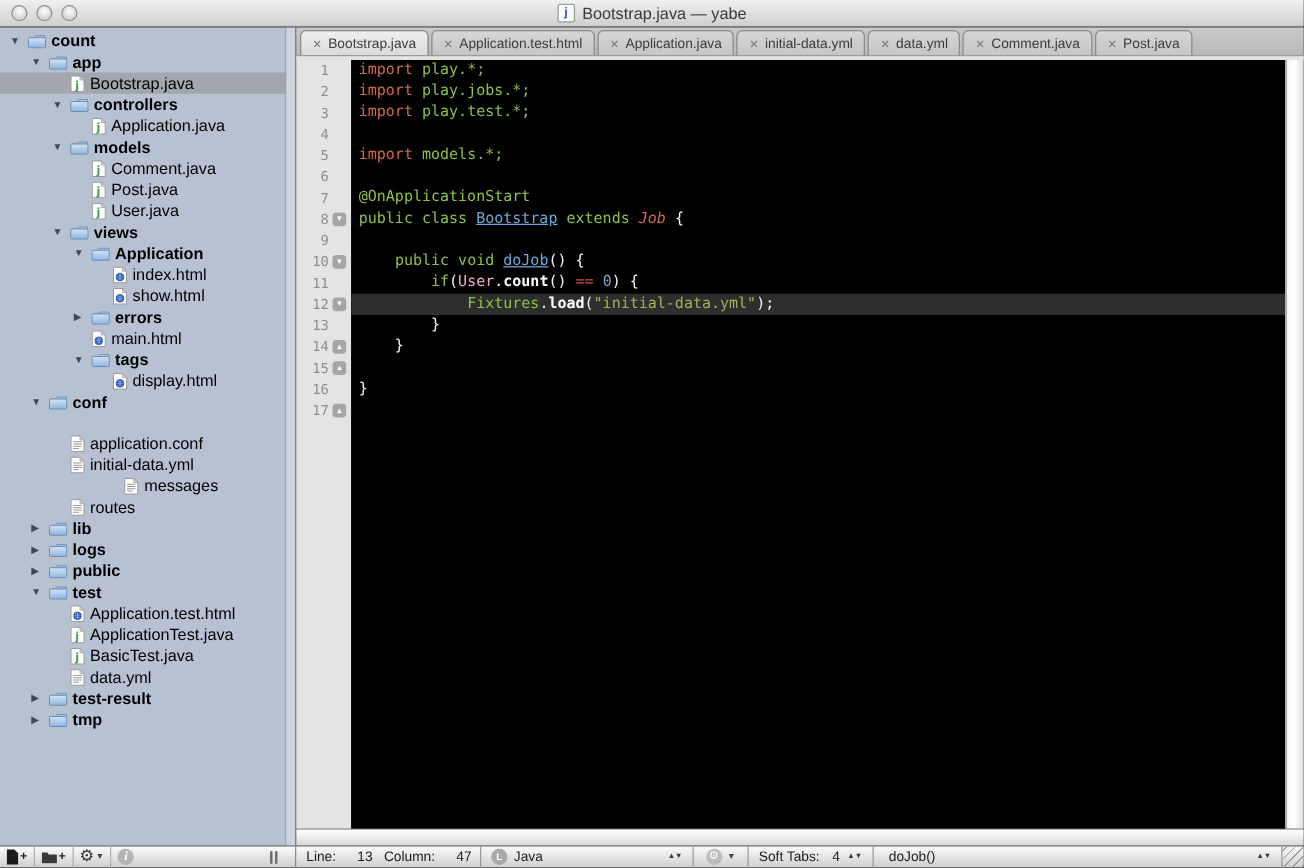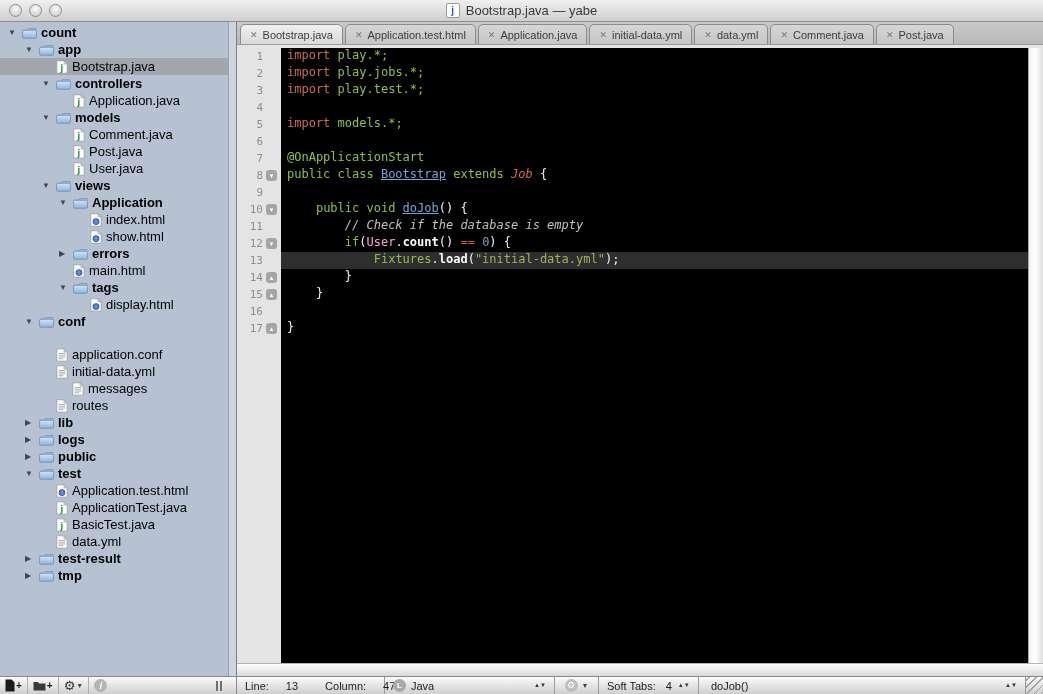--- a/index.html
+++ b/index.html
@@ -76,21 +76,21 @@
   .plus{font-weight:bold;font-size:10px;color:#1a1a1a;margin-left:1px;}
   .gear-glyph{font-family:"DejaVu Sans",sans-serif;font-size:13px;color:#333;line-height:16px;}
   .tri-down{font-size:7px;color:#444;margin-left:1px;}
   .info-circle{width:13px;height:13px;border-radius:50%;background:#b4b4b4;color:#fff;
     font-family:"Liberation Serif",serif;font-style:italic;font-weight:bold;font-size:10px;
     text-align:center;line-height:13px;}
   #drawer-grip{position:absolute;right:14px;top:4px;width:6px;height:10px;
     border-left:2px solid #6f6f6f;border-right:2px solid #6f6f6f;}
   .seg{display:flex;align-items:center;border-right:1px solid #9b9b9b;padding:4px 8px;}
   #seg-caret{width:148px;flex:0 0 148px;}
-  #seg-caret .val{margin-left:17px;} #seg-caret .lab2{margin-left:27px;}
+  #seg-caret .val{margin-left:17px;} #seg-caret .lab2{margin-left:9px;}
   #seg-lang{width:170px;flex:0 0 170px;}
   #seg-lang .lang-label{margin-left:5px;flex:1;}
   .circle-icon{width:13px;height:13px;border-radius:50%;background:#a9a9a9;color:#fff;
     text-align:center;font-size:8px;font-weight:bold;line-height:13px;}
   .circle-icon.gear{background:#bdbdbd;font-family:"DejaVu Sans",sans-serif;font-weight:normal;font-size:9px;}
   .stepper{display:inline-flex;flex-direction:column;font-size:6px;line-height:5px;color:#333;}
   #seg-gearmenu{width:44px;flex:0 0 44px;justify-content:center;gap:3px;}
   #seg-tabs{width:100px;flex:0 0 100px;}
   #seg-tabs .val{margin-left:10px;margin-right:6px;}
   #seg-symbol{flex:1;align-items:center;}
@@ -335,21 +335,21 @@
       </div>
       <div class="tree-row" style="padding-left: 42px;">
         <span class="disc"></span>
         <svg class="fi" width="12" height="14" viewBox="0 0 12 14">
           <path d="M0.8 0.8 h7.2 l3.2 3.2 v9.2 h-10.4 z" fill="#ffffff" stroke="#9a9a9a" stroke-width="0.8"></path>
           <path d="M8 0.8 l3.2 3.2 h-3.2 z" fill="#dcdcdc" stroke="#9a9a9a" stroke-width="0.6"></path>
           <path d="M2.6 5.4 h6.8 M2.6 7.2 h6.8 M2.6 9 h6.8 M2.6 10.8 h4.6" stroke="#8a8a8a" stroke-width="0.7"></path>
         </svg>
         <span class="tree-label">initial-data.yml</span>
       </div>
-      <div class="tree-row" style="padding-left: 58px;">
+      <div class="tree-row" style="padding-left: 33px; justify-content: center;">
         <span class="disc"></span>
         <svg class="fi" width="12" height="14" viewBox="0 0 12 14">
           <path d="M0.8 0.8 h7.2 l3.2 3.2 v9.2 h-10.4 z" fill="#ffffff" stroke="#9a9a9a" stroke-width="0.8"></path>
           <path d="M8 0.8 l3.2 3.2 h-3.2 z" fill="#dcdcdc" stroke="#9a9a9a" stroke-width="0.6"></path>
           <path d="M2.6 5.4 h6.8 M2.6 7.2 h6.8 M2.6 9 h6.8 M2.6 10.8 h4.6" stroke="#8a8a8a" stroke-width="0.7"></path>
         </svg>
         <span class="tree-label">messages</span>
       </div>
       <div class="tree-row" style="padding-left: 42px;">
         <span class="disc"></span>
@@ -593,21 +593,20 @@
     <div class="c-row"><span class="tok imp">import</span><span class="tok pl"> </span><span class="tok kw">play.*;</span></div>
     <div class="c-row"><span class="tok imp">import</span><span class="tok pl"> </span><span class="tok kw">play.jobs.*;</span></div>
     <div class="c-row"><span class="tok imp">import</span><span class="tok pl"> </span><span class="tok kw">play.test.*;</span></div>
     <div class="c-row"></div>
     <div class="c-row"><span class="tok imp">import</span><span class="tok pl"> </span><span class="tok kw">models.*;</span></div>
     <div class="c-row"></div>
     <div class="c-row"><span class="tok kw">@OnApplicationStart</span></div>
     <div class="c-row"><span class="tok kw">public class </span><span class="tok clsu">Bootstrap</span><span class="tok pl"> </span><span class="tok kw">extends</span><span class="tok pl"> </span><span class="tok impi">Job</span><span class="tok pl"> {</span></div>
     <div class="c-row"></div>
     <div class="c-row"><span class="tok pl">    </span><span class="tok kw">public void </span><span class="tok clsu">doJob</span><span class="tok pl">() {</span></div>
-    <div class="c-row"><span class="tok pl">        </span><span class="tok com">// Check if the database is empty</span></div>
     <div class="c-row"><span class="tok pl">        </span><span class="tok kw">if</span><span class="tok pl">(</span><span class="tok cls">User</span><span class="tok pl">.</span><span class="tok fn">count</span><span class="tok pl">() </span><span class="tok op">==</span><span class="tok pl"> </span><span class="tok num">0</span><span class="tok pl">) {</span></div>
     <div class="c-row current"><span class="tok pl">            </span><span class="tok kw">Fixtures</span><span class="tok pl">.</span><span class="tok fn">load</span><span class="tok pl">(</span><span class="tok str">"initial-data.yml"</span><span class="tok pl">);</span></div>
     <div class="c-row"><span class="tok pl">        }</span></div>
     <div class="c-row"><span class="tok pl">    }</span></div>
     <div class="c-row"></div>
     <div class="c-row"><span class="tok pl">}</span></div>
   </div>
 <div id="vscroll" class="abs"></div>
 <div id="hscroll" class="abs"></div>
 

